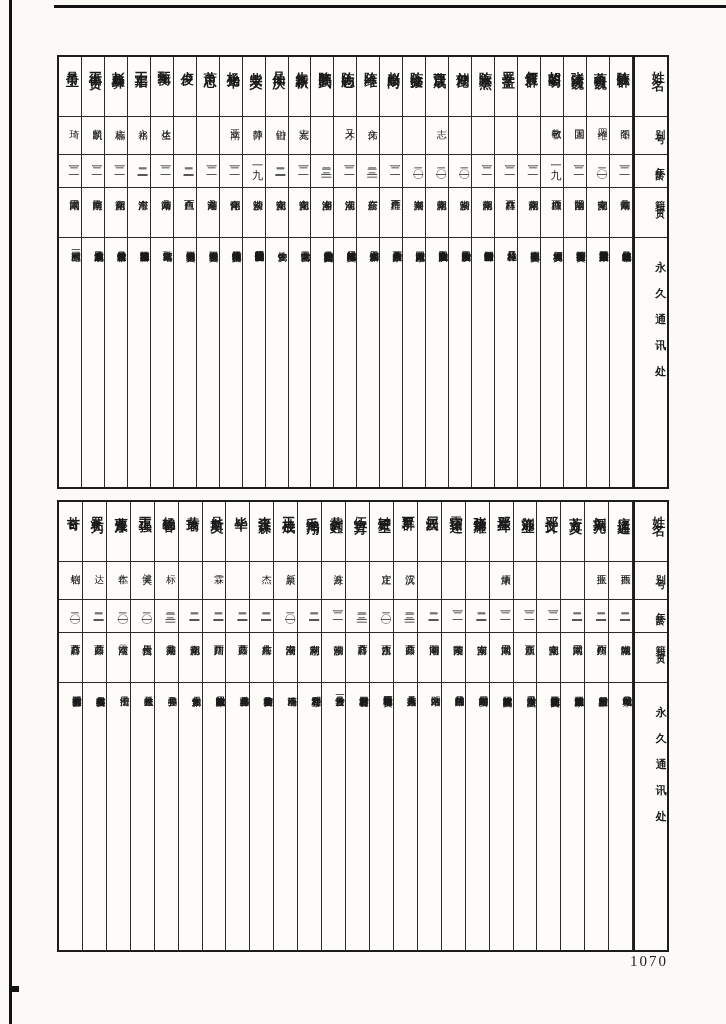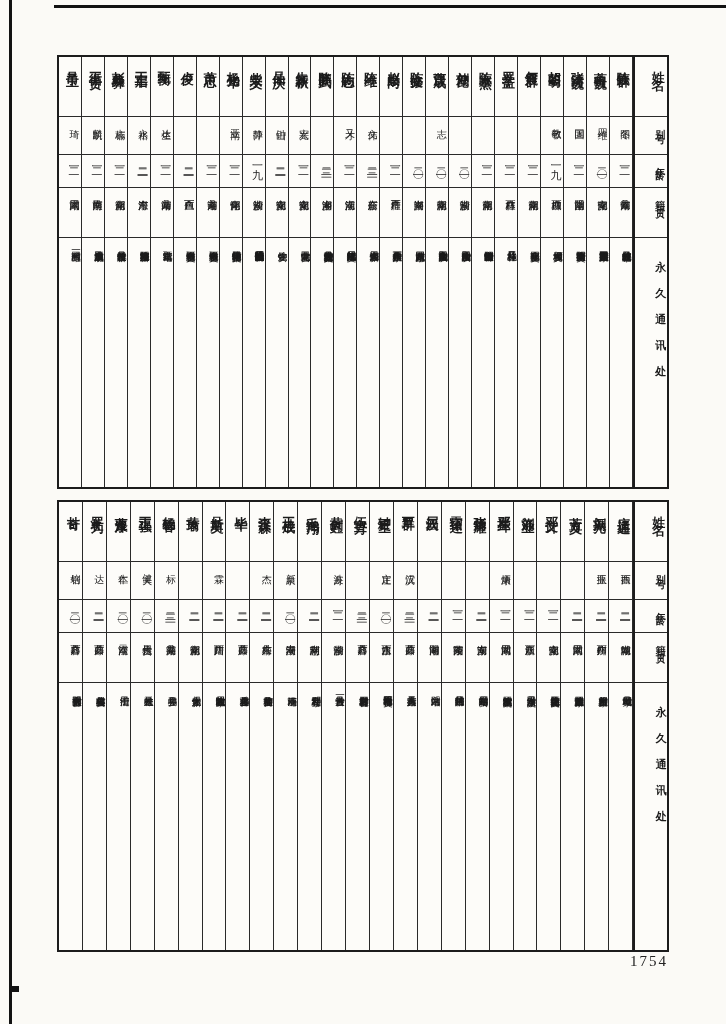--- a/index.html
+++ b/index.html
@@ -424,13 +424,13 @@
   </div>
     <div class="col header-col">
     <div class="cell name">姓名</div>
     <div class="cell alias">别号</div>
     <div class="cell age">年龄</div>
     <div class="cell native">籍贯</div>
     <div class="cell address">永久通讯处</div>
   </div>
 </section>
 
-<div class="page-number">1754</div>
+<div class="page-number">1070</div>
 
 </body></html>

